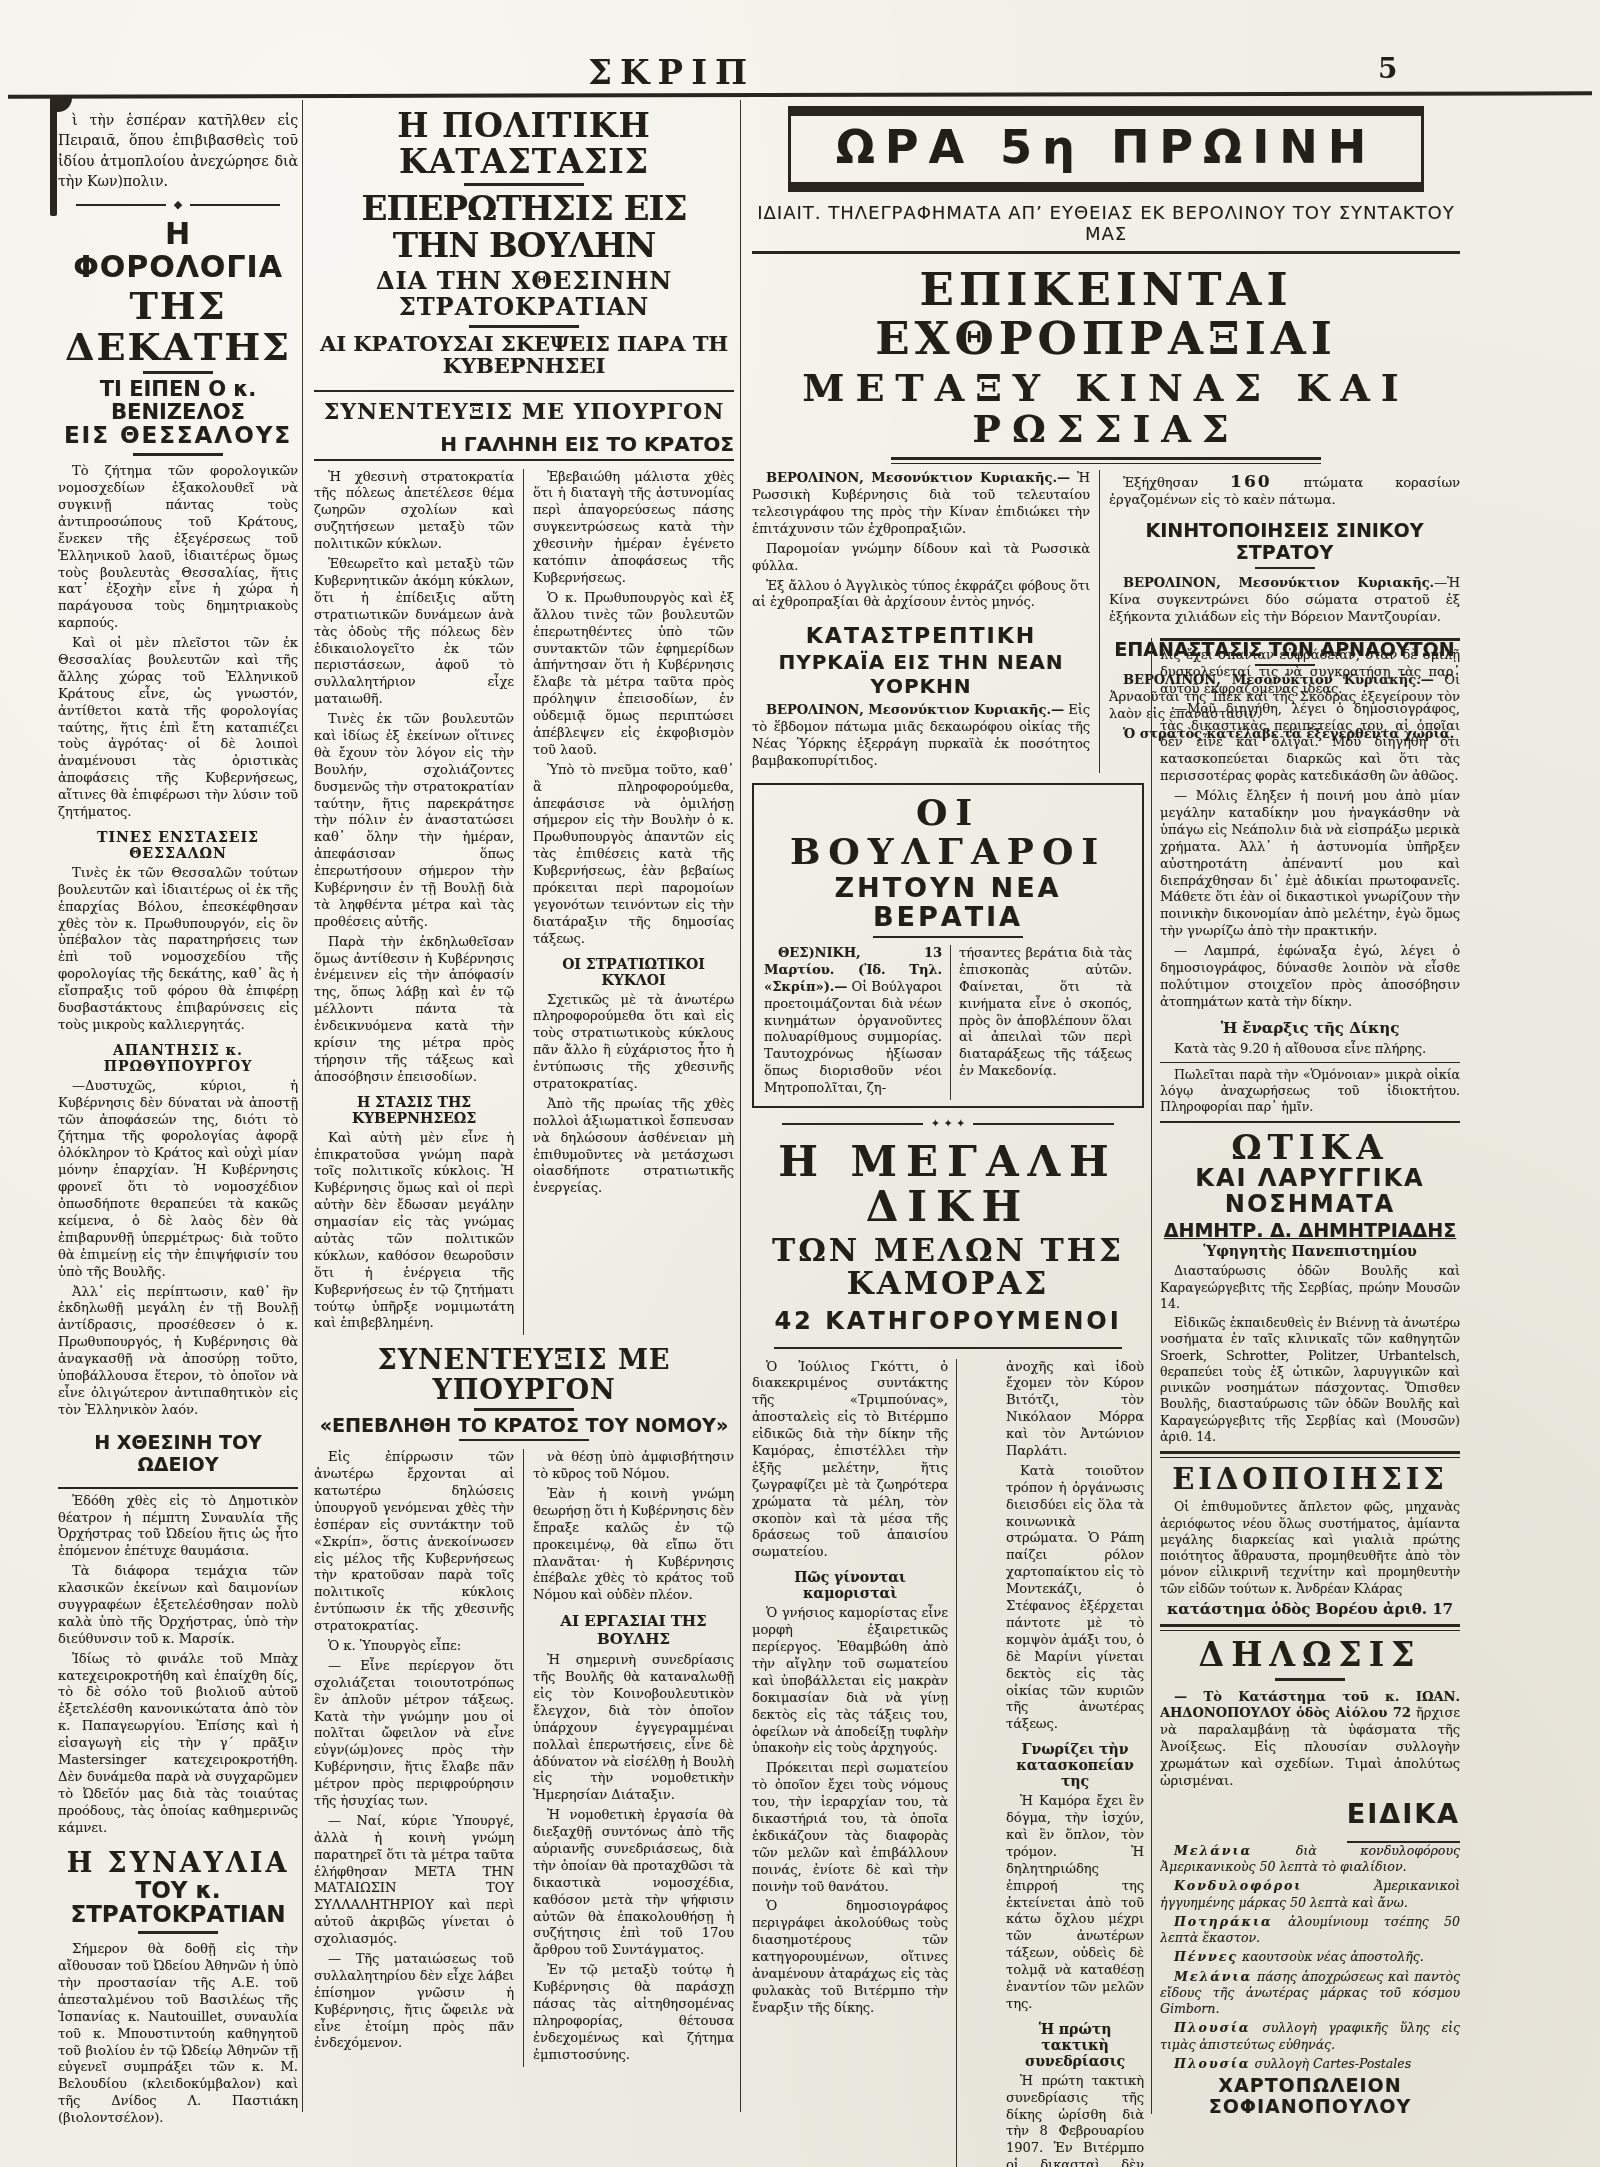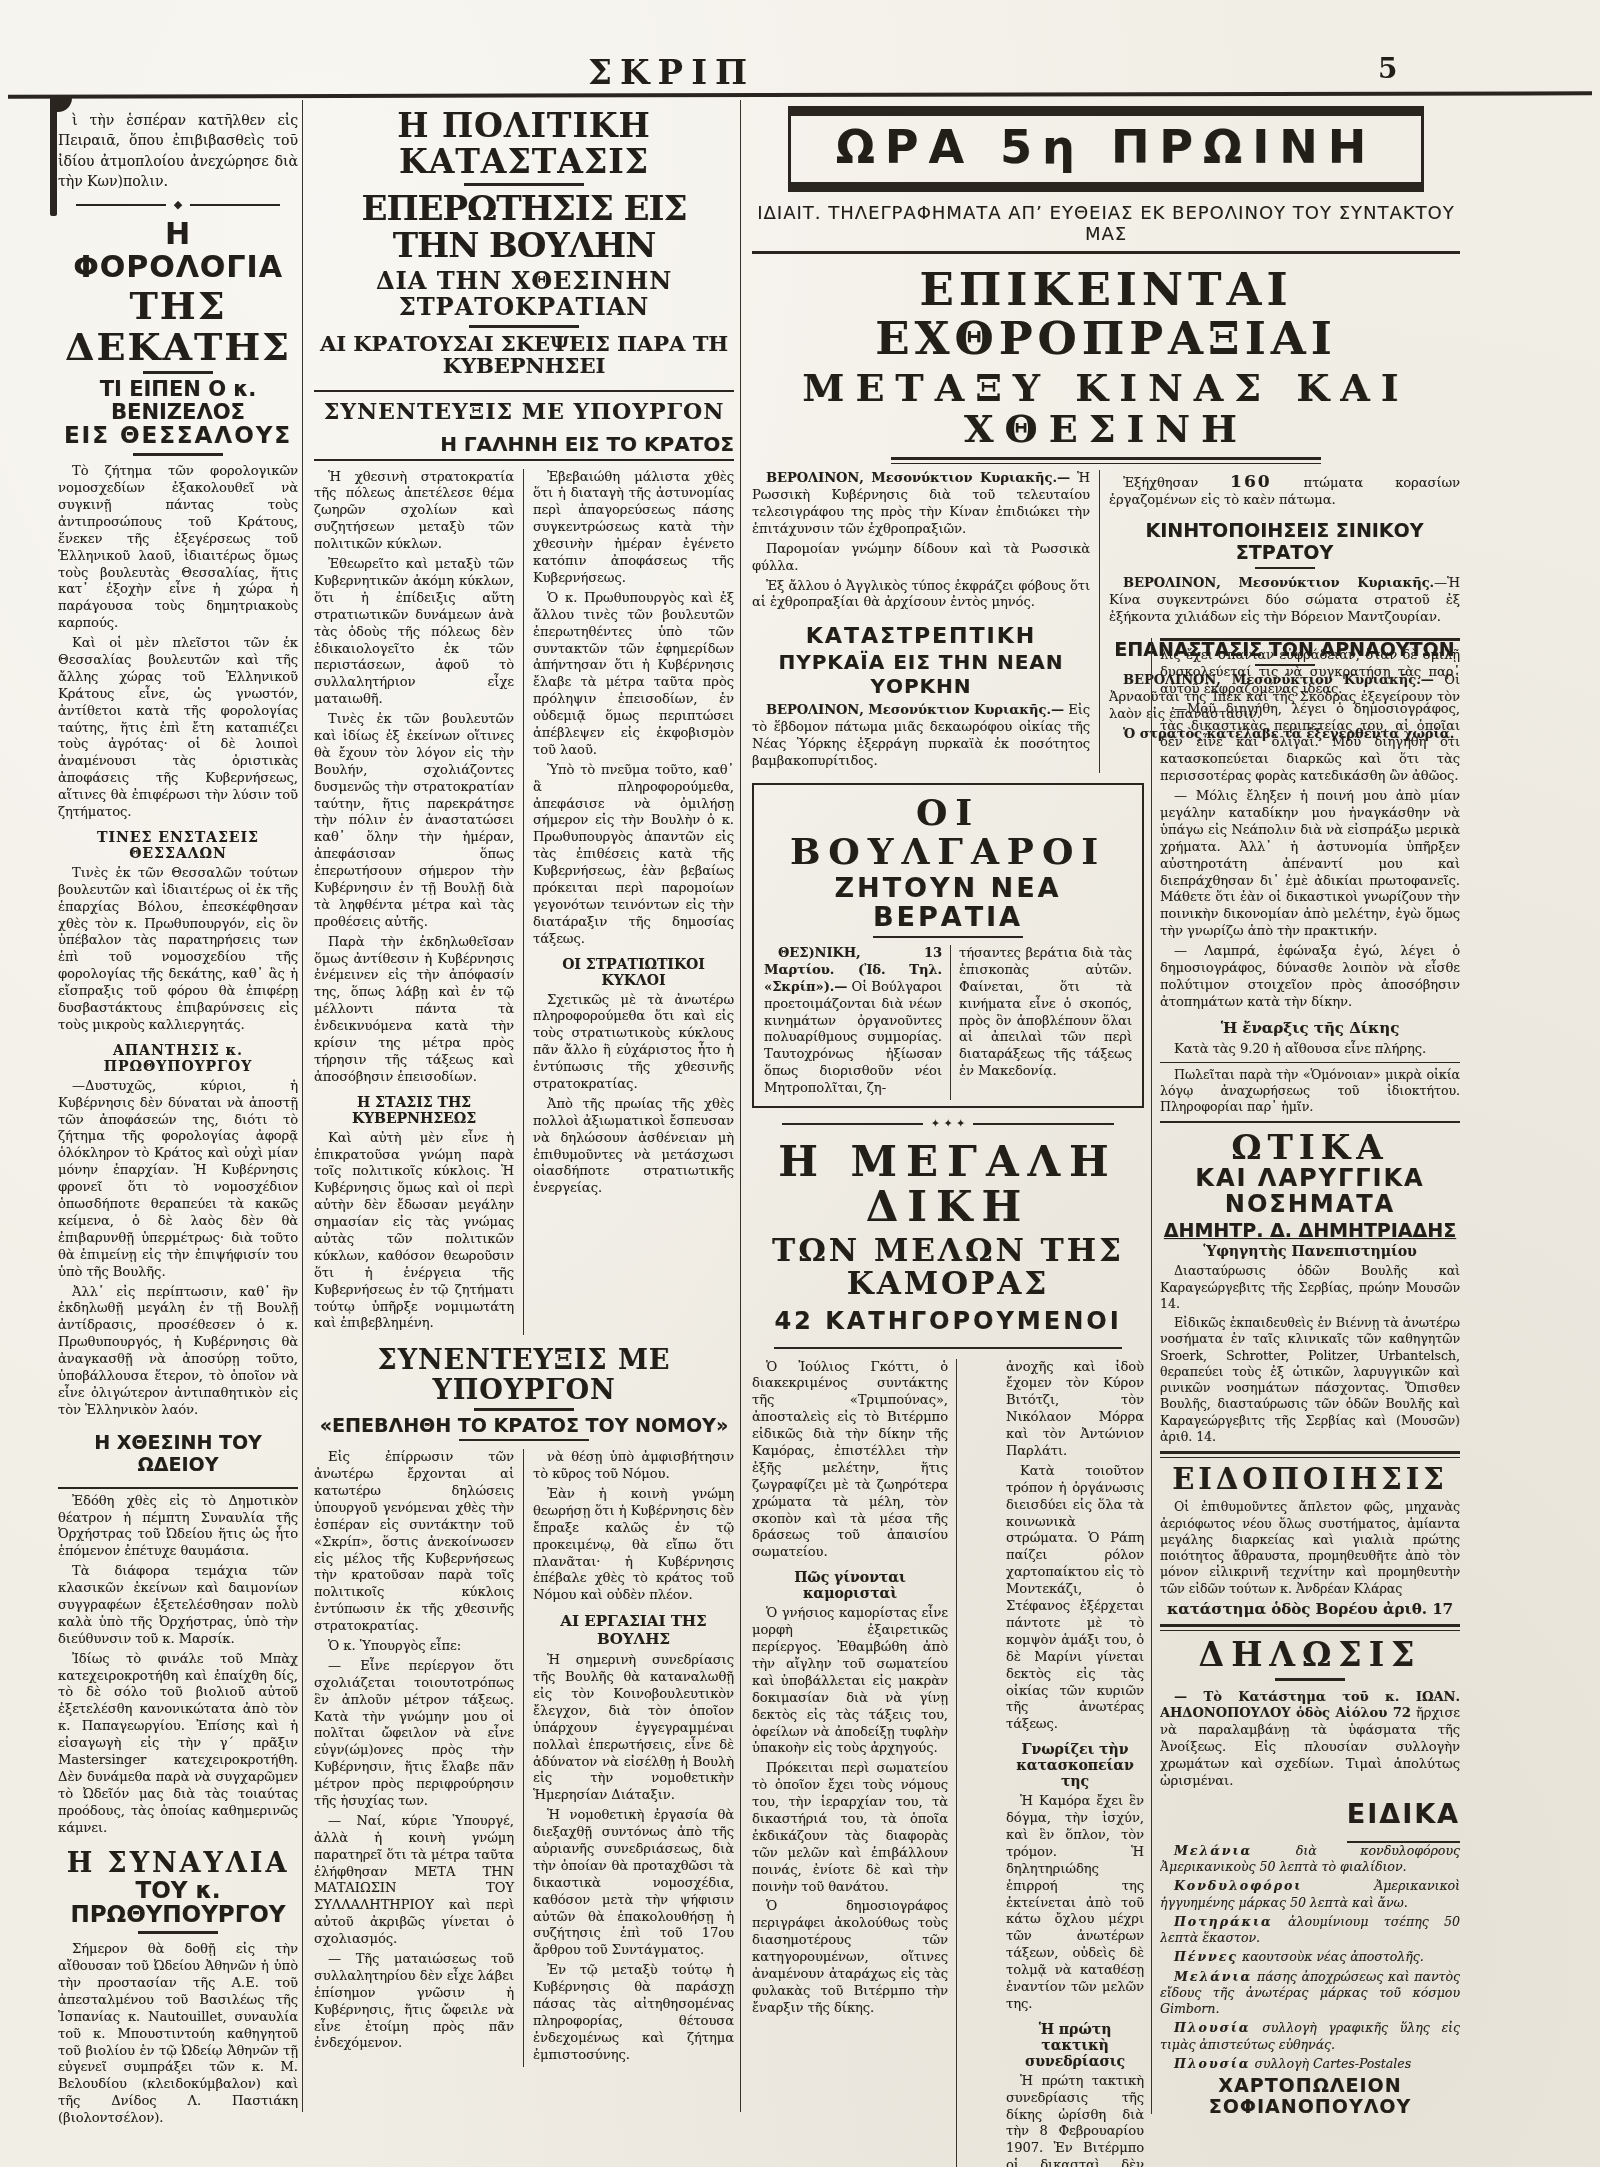--- a/index.html
+++ b/index.html
@@ -65,21 +65,21 @@
     <p>Ἀλλ᾽ εἰς περίπτωσιν, καθ᾽ ἣν ἐκδηλωθῇ μεγάλη ἐν τῇ Βουλῇ ἀντίδρασις, προσέθεσεν ὁ κ. Πρωθυπουργός, ἡ Κυβέρνησις θὰ ἀναγκασθῇ νὰ ἀποσύρῃ τοῦτο, ὑποβάλλουσα ἕτερον, τὸ ὁποῖον νὰ εἶνε ὀλιγώτερον ἀντιπαθητικὸν εἰς τὸν Ἑλληνικὸν λαόν.</p>
 
     <div class="subhead sans" style="font-size:19px;margin-top:12px;">
       <span class="underrule">Η ΧΘΕΣΙΝΗ ΤΟΥ ΩΔΕΙΟΥ</span>
     </div>
     <p>Ἐδόθη χθὲς εἰς τὸ Δημοτικὸν θέατρον ἡ πέμπτη Συναυλία τῆς Ὀρχήστρας τοῦ Ὠδείου ἥτις ὡς ἦτο ἑπόμενον ἐπέτυχε θαυμάσια.</p>
     <p>Τὰ διάφορα τεμάχια τῶν κλασικῶν ἐκείνων καὶ δαιμονίων συγγραφέων ἐξετελέσθησαν πολὺ καλὰ ὑπὸ τῆς Ὀρχήστρας, ὑπὸ τὴν διεύθυνσιν τοῦ κ. Μαρσίκ.</p>
     <p>Ἰδίως τὸ φινάλε τοῦ Μπὰχ κατεχειροκροτήθη καὶ ἐπαίχθη δίς, τὸ δὲ σόλο τοῦ βιολιοῦ αὐτοῦ ἐξετελέσθη κανονικώτατα ἀπὸ τὸν κ. Παπαγεωργίου. Ἐπίσης καὶ ἡ εἰσαγωγὴ εἰς τὴν γ΄ πρᾶξιν Mastersinger κατεχειροκροτήθη. Δὲν δυνάμεθα παρὰ νὰ συγχαρῶμεν τὸ Ὠδεῖόν μας διὰ τὰς τοιαύτας προόδους, τὰς ὁποίας καθημερινῶς κάμνει.</p>
 
     <div class="headline" style="font-size:27px;letter-spacing:3px;margin-top:12px;">Η ΣΥΝΑΥΛΙΑ</div>
-    <div class="headline sans" style="font-size:23px;">ΤΟΥ κ. ΠΡΩΘΥΠΟΥΡΓΟΥ</div>
+    <div class="headline sans" style="font-size:23px;">ΤΟΥ κ. ΣΤΡΑΤΟΚΡΑΤΙΑΝ</div>
     <div class="ctr" style="margin:4px auto 7px;width:80px;border-top:3px solid #2a261f;"></div>
     <p>Σήμερον θὰ δοθῇ εἰς τὴν αἴθουσαν τοῦ Ὠδείου Ἀθηνῶν ἡ ὑπὸ τὴν προστασίαν τῆς Α.Ε. τοῦ ἀπεσταλμένου τοῦ Βασιλέως τῆς Ἱσπανίας κ. Nautouillet, συναυλία τοῦ κ. Μπουστιντούη καθηγητοῦ τοῦ βιολίου ἐν τῷ Ὠδείῳ Ἀθηνῶν τῇ εὐγενεῖ συμπράξει τῶν κ. Μ. Βελουδίου (κλειδοκύμβαλον) καὶ τῆς Δνίδος Λ. Παστιάκη (βιολοντσέλον).</p>
 
   </div>
 
   <div class="bodytxt" style="position:absolute;left:314px;top:108px;width:420px;">
     <div class="headline" style="font-size:33px;letter-spacing:1px;">Η ΠΟΛΙΤΙΚΗ ΚΑΤΑΣΤΑΣΙΣ</div>
     <div class="ctr" style="margin:4px auto;width:120px;border-top:3px solid #2a261f;"></div>
     <div class="headline" style="font-size:34px;letter-spacing:-1px;">ΕΠΕΡΩΤΗΣΙΣ ΕΙΣ ΤΗΝ ΒΟΥΛΗΝ</div>
     <div class="headline" style="font-size:24px;letter-spacing:1px;margin-top:4px;">ΔΙΑ ΤΗΝ ΧΘΕΣΙΝΗΝ ΣΤΡΑΤΟΚΡΑΤΙΑΝ</div>
@@ -135,21 +135,21 @@
 
   <div class="bodytxt" style="position:absolute;left:752px;top:104px;width:708px;height:2010px;">
 
     <div style="width:630px;margin:2px auto 0;border:3px solid #2a261f;border-top-width:10px;border-bottom-width:10px;text-align:center;padding:4px 0 8px;">
       <span class="sans" style="font-weight:900;font-size:46px;letter-spacing:10px;">ΩΡΑ 5η ΠΡΩΙΝΗ</span>
     </div>
 
     <div class="ctr sans" style="font-weight:normal;font-size:18px;letter-spacing:1px;margin-top:10px;border-bottom:3px solid #2a261f;padding-bottom:7px;">ΙΔΙΑΙΤ. ΤΗΛΕΓΡΑΦΗΜΑΤΑ ΑΠ’ ΕΥΘΕΙΑΣ ΕΚ ΒΕΡΟΛΙΝΟΥ ΤΟΥ ΣΥΝΤΑΚΤΟΥ ΜΑΣ</div>
 
     <div class="headline" style="font-size:45px;letter-spacing:5px;margin-top:12px;">ΕΠΙΚΕΙΝΤΑΙ ΕΧΘΡΟΠΡΑΞΙΑΙ</div>
-    <div class="headline" style="font-size:38px;letter-spacing:11px;margin-top:4px;">ΜΕΤΑΞΥ ΚΙΝΑΣ ΚΑΙ ΧΘΕΣΙΝΗ</div>
+    <div class="headline" style="font-size:38px;letter-spacing:11px;margin-top:4px;">ΜΕΤΑΞΥ ΚΙΝΑΣ ΚΑΙ ΡΩΣΣΙΑΣ</div>
     <div class="dblrule" style="width:430px;margin:8px auto 6px;"></div>
 
     <div class="flexrow">
       <div style="width:338px;border-right:1px solid #37332b;padding-right:9px;">
         <p><b class="lead-b">ΒΕΡΟΛΙΝΟΝ, Μεσονύκτιον Κυριακῆς.—</b><span> Ἡ Ρωσσικὴ Κυβέρνησις διὰ τοῦ τελευταίου τελεσιγράφου της πρὸς τὴν Κίναν ἐπιδιώκει τὴν ἐπιτάχυνσιν τῶν ἐχθροπραξιῶν.</span></p>
         <p>Παρομοίαν γνώμην δίδουν καὶ τὰ Ρωσσικὰ φύλλα.</p>
         <p>Ἐξ ἄλλου ὁ Ἀγγλικὸς τύπος ἐκφράζει φόβους ὅτι αἱ ἐχθροπραξίαι θὰ ἀρχίσουν ἐντὸς μηνός.</p>
         <div class="subhead sans" style="font-size:22px;letter-spacing:2px;margin-top:12px;margin-bottom:0;">ΚΑΤΑΣΤΡΕΠΤΙΚΗ</div>
         <div class="subhead sans" style="font-size:20px;letter-spacing:1px;margin-top:2px;">ΠΥΡΚΑΪΑ ΕΙΣ ΤΗΝ ΝΕΑΝ ΥΟΡΚΗΝ</div>
         <p><b class="lead-b">ΒΕΡΟΛΙΝΟΝ, Μεσονύκτιον Κυριακῆς.—</b><span> Εἰς τὸ ἕβδομον πάτωμα μιᾶς δεκαωρόφου οἰκίας τῆς Νέας Ὑόρκης ἐξερράγη πυρκαϊὰ ἐκ ποσότητος βαμβακοπυρίτιδος.</span></p>

